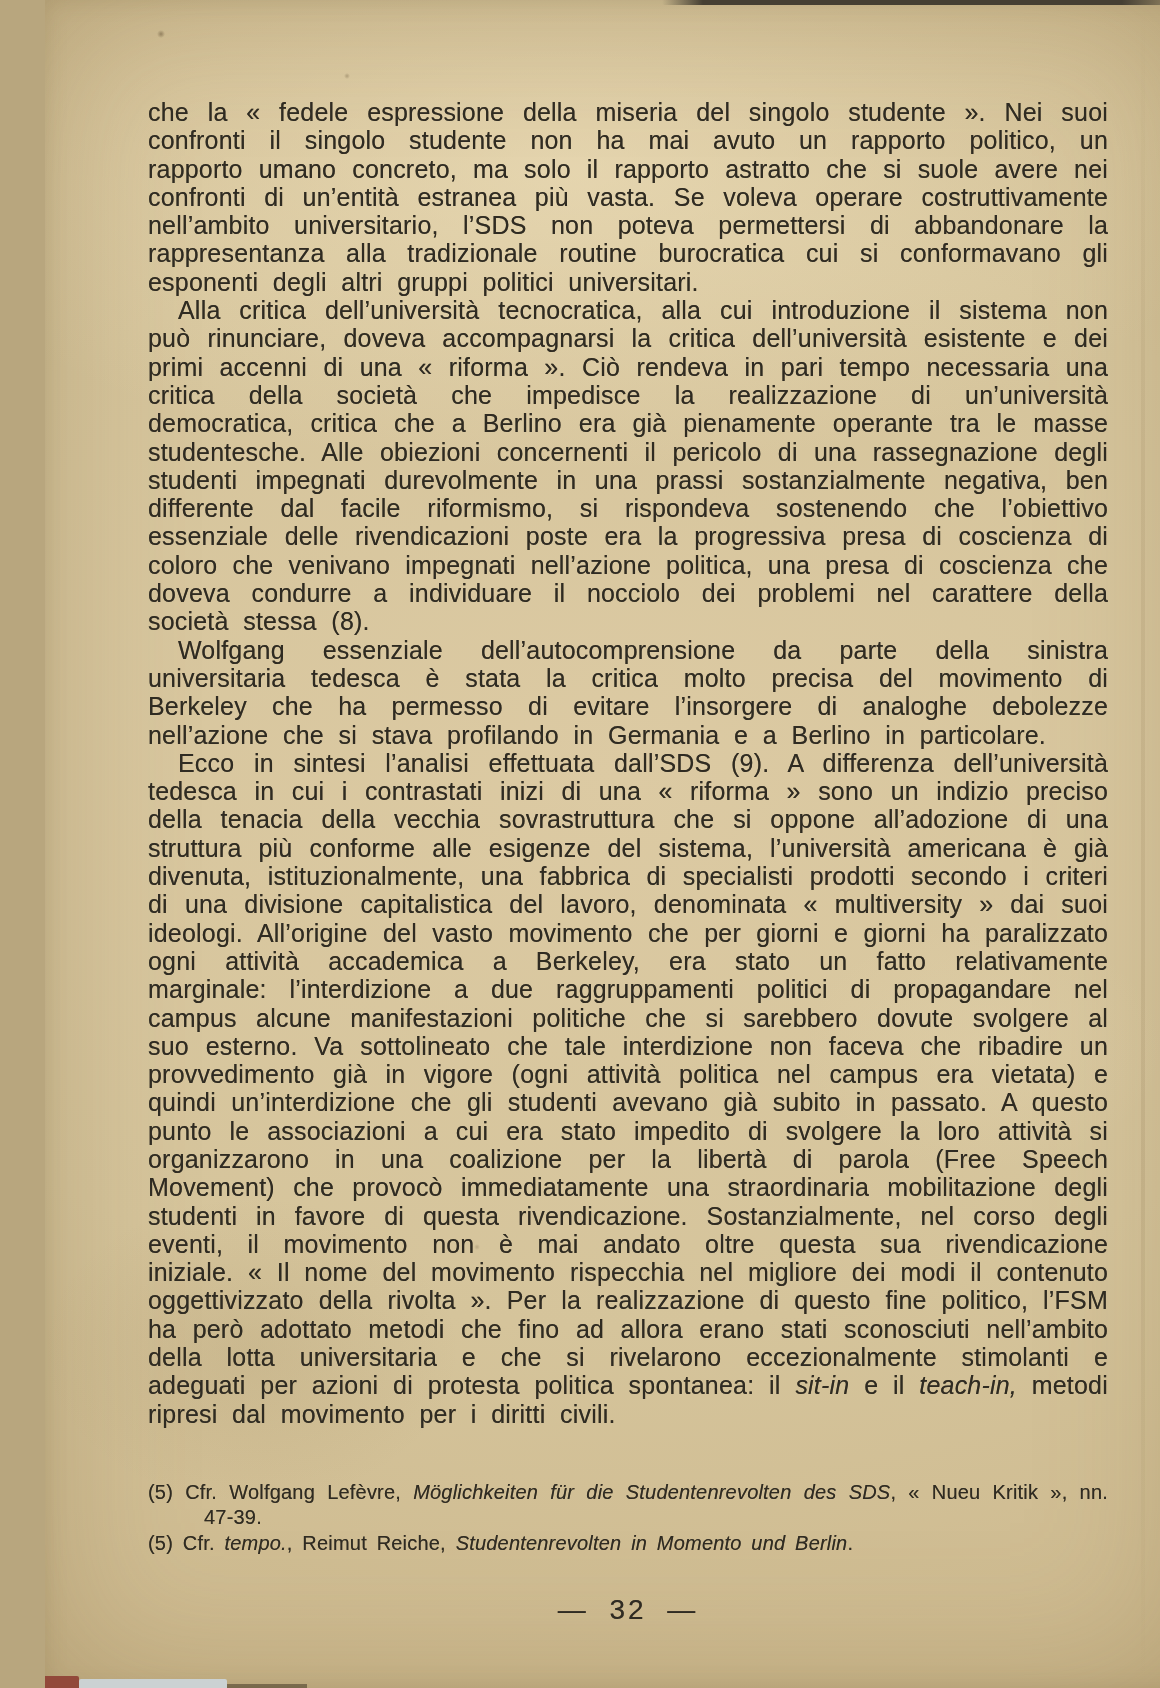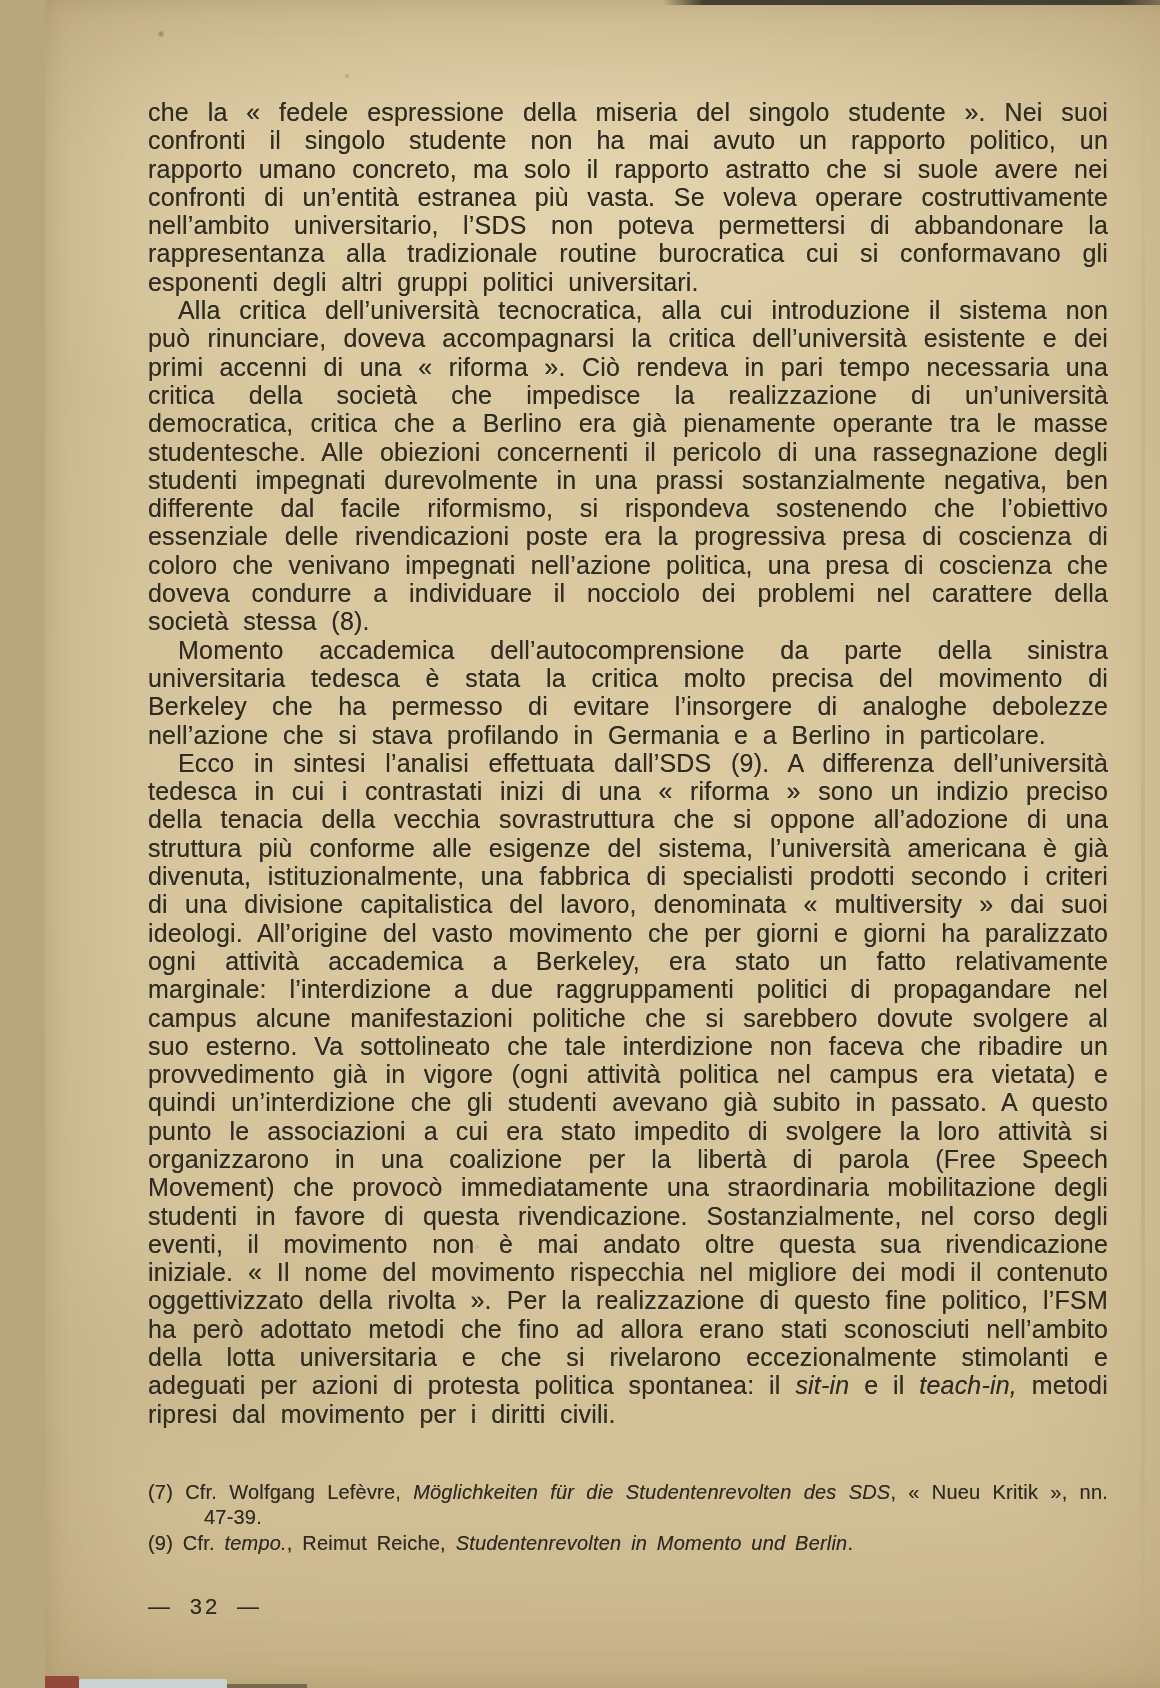--- a/index.html
+++ b/index.html
@@ -72,22 +72,22 @@
   .footnote {
     margin: 0;
     font-size: 20px; line-height: 25.5px;
     text-align: justify;
     word-spacing: 0.20em; letter-spacing: 0.2px;
     padding-left: 56px; text-indent: -56px;
     hyphens: auto; -webkit-hyphens: auto;
   }
   .page-number {
     margin-top: 38px;
-    text-align: left;
-    font-size: 22px; letter-spacing: 3px;
+    text-align: center;
+    font-size: 28px; letter-spacing: 3px;
     word-spacing: 0.35em;
   }
   em { font-style: italic; }
 </style>
 </head>
 <body>
 
 <div class="page">
   <div class="texture t1"></div>
   <div class="crease"></div>
@@ -95,22 +95,22 @@
   <div class="edge-right"></div>
   <div class="edge-right-notch"></div>
   <div class="edge-bottom-line"></div>
   <div class="mark-red"></div>
   <div class="mark-gray"></div>
 
   <main class="text-block">
     <div id="paragraphs">
         <p class="body-par"><span>che la « fedele espressione della miseria del singolo studente ». Nei suoi confronti il singolo studente non ha mai avuto un rapporto politico, un rapporto umano concreto, ma solo il rapporto astratto che si suole avere nei confronti di un’entità estranea più vasta. Se voleva operare costruttivamente nell’ambito universitario, l’SDS non poteva permettersi di abbandonare la rappresentanza alla tradizionale routine burocratica cui si conformavano gli esponenti degli altri gruppi politici universitari.</span></p>
         <p class="body-par indent"><span>Alla critica dell’università tecnocratica, alla cui introduzione il sistema non può rinunciare, doveva accompagnarsi la critica dell’università esistente e dei primi accenni di una « riforma ». Ciò rendeva in pari tempo necessaria una critica della società che impedisce la realizzazione di un’università democratica, critica che a Berlino era già pienamente operante tra le masse studentesche. Alle obiezioni concernenti il pericolo di una rassegnazione degli studenti impegnati durevolmente in una prassi sostanzialmente negativa, ben differente dal facile riformismo, si rispondeva sostenendo che l’obiettivo essenziale delle rivendicazioni poste era la progressiva presa di coscienza di coloro che venivano impegnati nell’azione politica, una presa di coscienza che doveva condurre a individuare il nocciolo dei problemi nel carattere della società stessa (8).</span></p>
-        <p class="body-par indent"><span>Momento accademica dell’autocomprensione da parte della sinistra universitaria tedesca è stata la critica molto precisa del movimento di Berkeley che ha permesso di evitare l’insorgere di analoghe debolezze nell’azione che si stava profilando in Germania e a Berlino in particolare.</span></p>
+        <p class="body-par indent"><span>Wolfgang essenziale dell’autocomprensione da parte della sinistra universitaria tedesca è stata la critica molto precisa del movimento di Berkeley che ha permesso di evitare l’insorgere di analoghe debolezze nell’azione che si stava profilando in Germania e a Berlino in particolare.</span></p>
         <p class="body-par indent"><span>Ecco in sintesi l’analisi effettuata dall’SDS (9). A differenza dell’università tedesca in cui i contrastati inizi di una « riforma » sono un indizio preciso della tenacia della vecchia sovrastruttura che si oppone all’adozione di una struttura più conforme alle esigenze del sistema, l’università americana è già divenuta, istituzionalmente, una fabbrica di specialisti prodotti secondo i criteri di una divisione capitalistica del lavoro, denominata « multiversity » dai suoi ideologi. All’origine del vasto movimento che per giorni e giorni ha paralizzato ogni attività accademica a Berkeley, era stato un fatto relativamente marginale: l’interdizione a due raggruppamenti politici di propagandare nel campus alcune manifestazioni politiche che si sarebbero dovute svolgere al suo esterno. Va sottolineato che tale interdizione non faceva che ribadire un provvedimento già in vigore (ogni attività politica nel campus era vietata) e quindi un’interdizione che gli studenti avevano già subito in passato. A questo punto le associazioni a cui era stato impedito di svolgere la loro attività si organizzarono in una coalizione per la libertà di parola (Free Speech Movement) che provocò immediatamente una straordinaria mobilitazione degli studenti in favore di questa rivendicazione. Sostanzialmente, nel corso degli eventi, il movimento non è mai andato oltre questa sua rivendicazione iniziale. « Il nome del movimento rispecchia nel migliore dei modi il contenuto oggettivizzato della rivolta ». Per la realizzazione di questo fine politico, l’FSM ha però adottato metodi che fino ad allora erano stati sconosciuti nell’ambito della lotta universitaria e che si rivelarono eccezionalmente stimolanti e adeguati per azioni di protesta politica spontanea: il </span><em>sit-in</em><span> e il </span><em>teach-in,</em><span> metodi ripresi dal movimento per i diritti civili.</span></p>
       </div>
     <div id="footnotes" class="footnotes">
-        <p class="footnote"><span>(7) Cfr. Wolfgang Lefèvre, </span><em>Möglichkeiten für die Studentenrevolten des SDS</em><span>, « Nueu Kritik », nn. 47-39.</span></p>
-        <p class="footnote"><span>(9) Cfr. </span><em>tempo.</em><span>, Reimut Reiche, </span><em>Studentenrevolten in Momento und Berlin</em><span>.</span></p>
+        <p class="footnote"><span>(5) Cfr. Wolfgang Lefèvre, </span><em>Möglichkeiten für die Studentenrevolten des SDS</em><span>, « Nueu Kritik », nn. 47-39.</span></p>
+        <p class="footnote"><span>(5) Cfr. </span><em>tempo.</em><span>, Reimut Reiche, </span><em>Studentenrevolten in Momento und Berlin</em><span>.</span></p>
       </div>
     <div class="page-number">— 32 —</div>
   </main>
 </div>
 
 </body></html>

